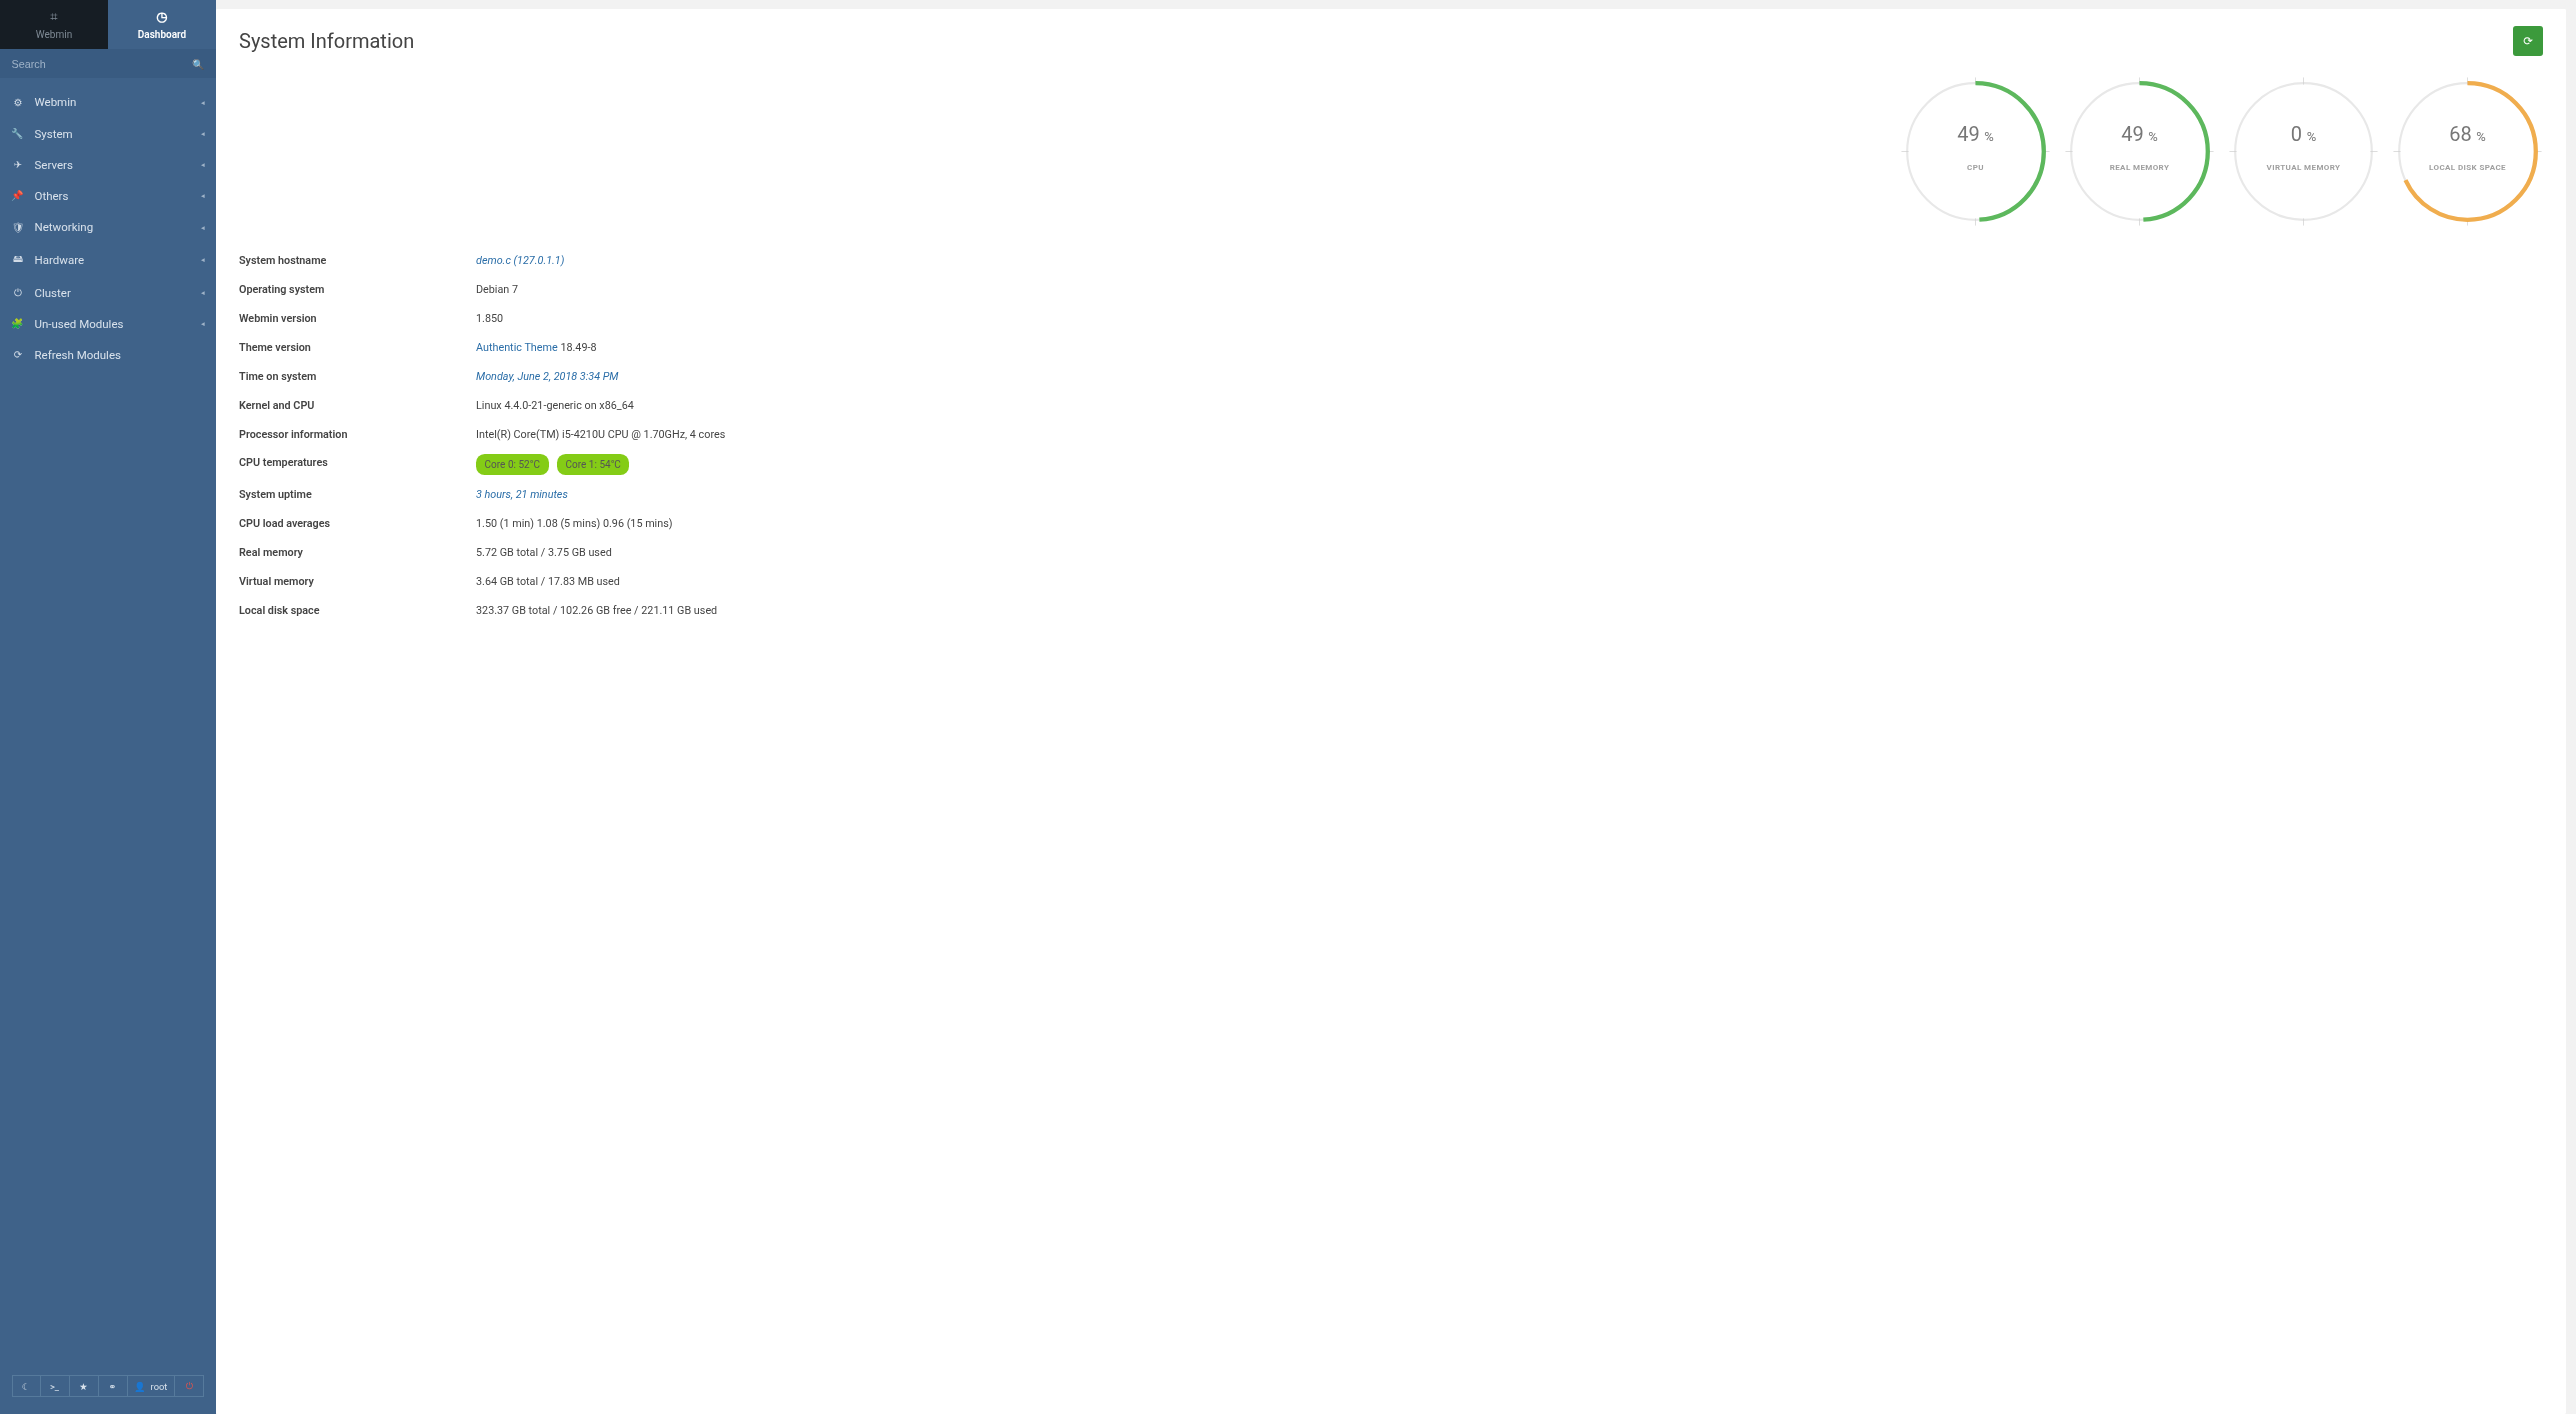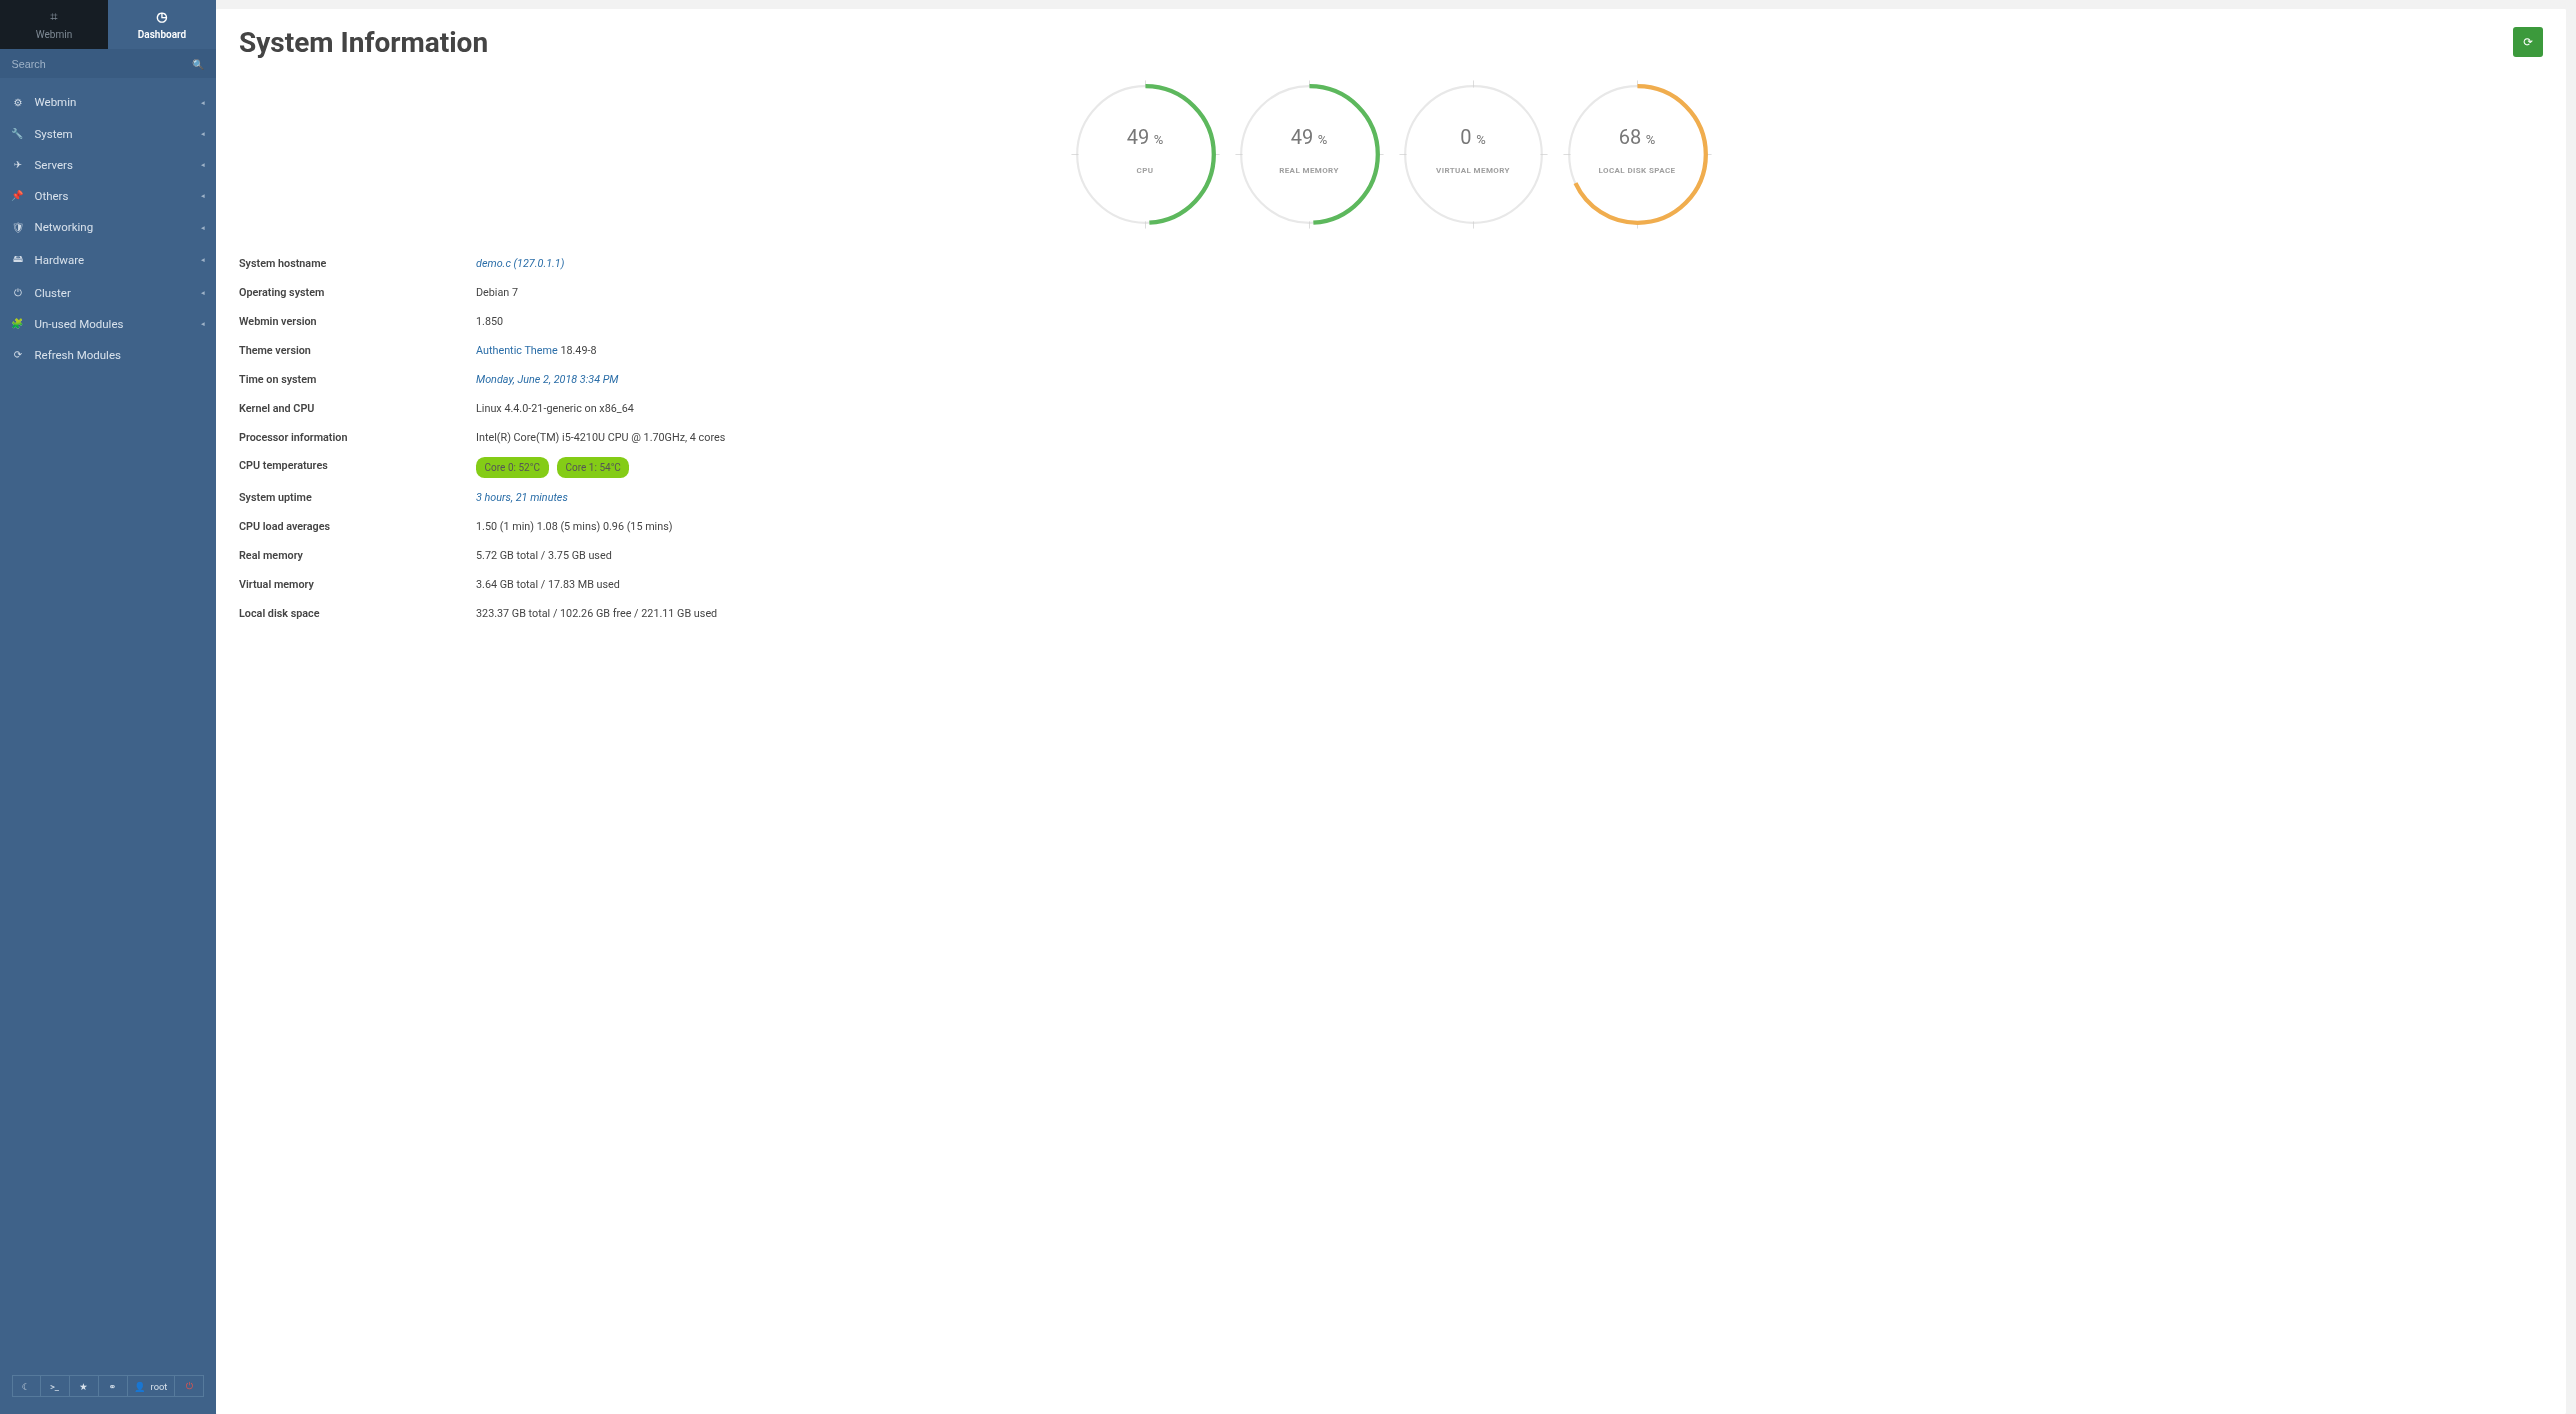--- a/index.html
+++ b/index.html
@@ -19,23 +19,23 @@
 .nav-item { display: flex; align-items: center; padding: 8.6px 11.5px; cursor: pointer; color: #d9e2ec; gap: 10px; font-size: 11.5px; position: relative; }
 .nav-item .ico { width: 13px; text-align: center; opacity: .95; font-size: 10px; }
 .nav-item .chev { position: absolute; right: 11.5px; font-size: 7.2px; color: #9fb3c8; }
 .footer-btns { display: flex; justify-content: center; gap: 0; padding: 11.5px 0 17px; }
 .fbtn { width: 29px; height: 21.6px; display: flex; align-items: center; justify-content: center; border: 0.7px solid #567a9c; color: #d9e2ec; cursor: pointer; font-size: 9.3px; }
 .fbtn + .fbtn { border-left: none; }
 .fbtn.red { color: #d9534f; }
 .main { flex: 1; padding: 8.6px 10px 0 0; overflow: hidden; }
 .main-scroll { background: #fff; height: 100%; overflow-y: auto; border-radius: 1.4px; padding: 17px 23px; position: relative; }
 .page-head { display: flex; justify-content: space-between; align-items: center; margin-bottom: 20px; }
-.page-title { font-size: 28px; font-weight: 700; color: #444; }
+.page-title { font-size: 20px; font-weight: 400; color: #444; }
 .refresh-btn { width: 30px; height: 30px; background: #3c9a3c; color: #fff; display: flex; align-items: center; justify-content: center; border-radius: 2.9px; cursor: pointer; font-size: 11.5px; }
-.gauges { display: flex; justify-content: center; gap: 13px; margin-bottom: 20px; }
+.gauges { display: flex; justify-content: flex-end; gap: 13px; margin-bottom: 20px; }
 .gauge { position: relative; width: 151px; height: 151px; }
 .gauge svg { width: 100%; height: 100%; }
 .gauge .track { fill: none; stroke: #e8e8e8; stroke-width: 3; }
 .gauge .arc { fill: none; stroke-width: 6; stroke-linecap: butt; }
 .gauge .center { position: absolute; top: 0; left: 0; right: 0; bottom: 0; display: flex; flex-direction: column; align-items: center; justify-content: center; }
 .gauge .val { font-size: 20px; color: #777; font-weight: 400; margin-top: -34px; }
 .gauge .val .pct { font-size: 13px; margin-left: 1.4px; }
 .gauge .lbl { position: absolute; top: 58%; left: 50%; transform: translateX(-50%); font-size: 8px; letter-spacing: 0.4px; color: #a0a0a0; font-weight: 700; white-space: nowrap; }
 .gauge .tick { stroke: #d0d0d0; stroke-width: 1; }
 .info-rows { margin-top: 12px; }

